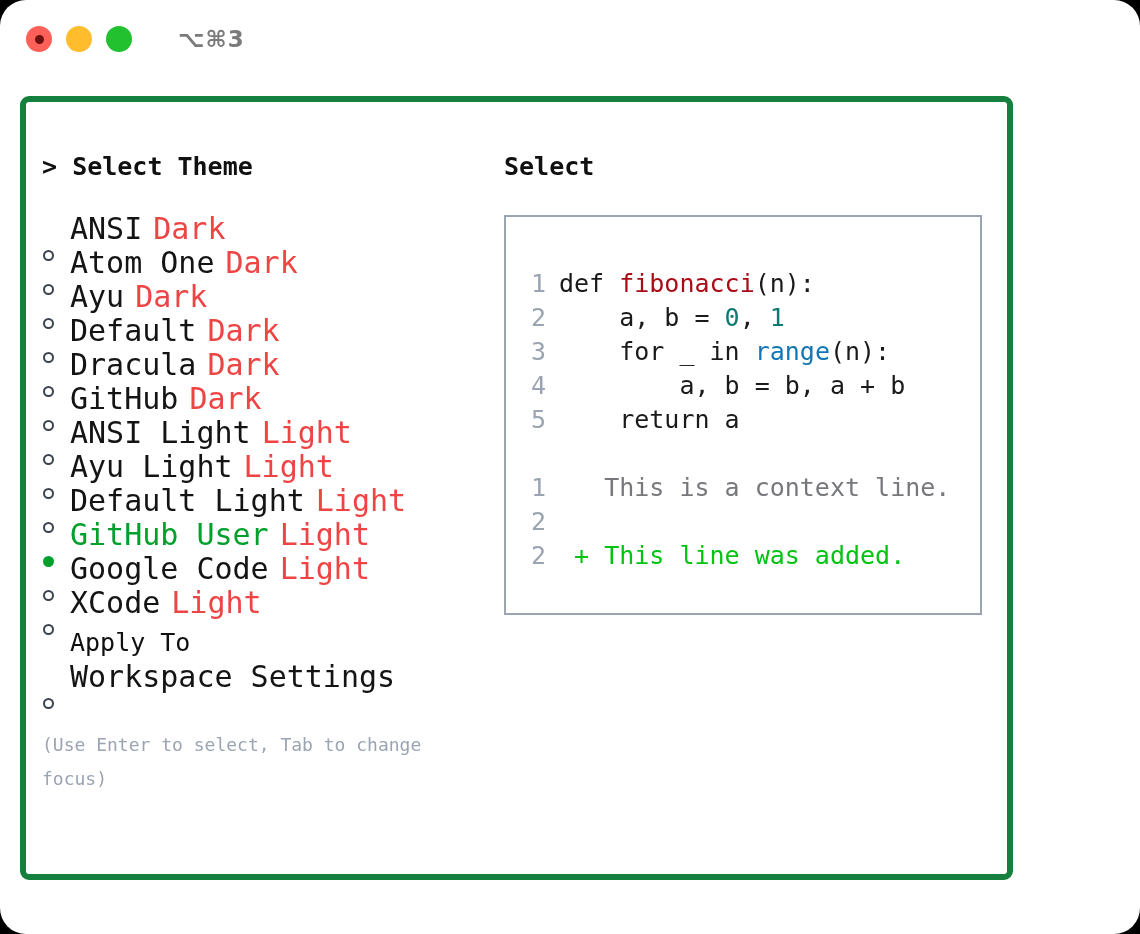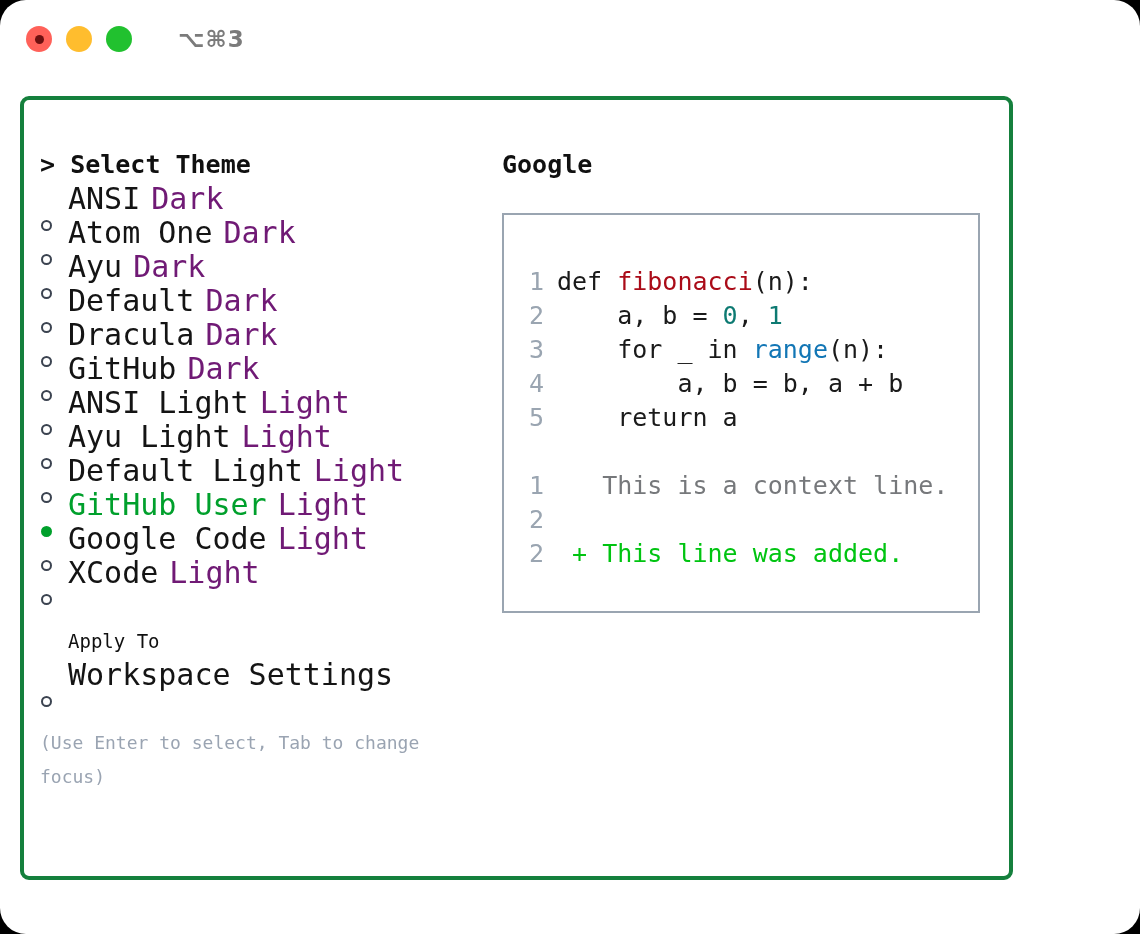--- a/index.html
+++ b/index.html
@@ -70,21 +70,21 @@
     letter-spacing: 1px;
   }
 
   
   .panel {
     position: absolute;
     left: 20px;
     top: 96px;
     width: 993px;
     height: 784px;
-    border: 4px solid #15803d;
+    border: 6px solid #15803d;
     border-radius: 9px;
     box-sizing: border-box;
     background: #ffffff;
   }
 
   .columns {
     position: absolute;
     left: 0;
     top: 0;
     width: 100%;
@@ -108,21 +108,21 @@
   .section-title {
     font-size: 25px;
     font-weight: 700;
     color: #101010;
     line-height: 34px;
     white-space: pre;
   }
   .section-title .caret { font-weight: 700; }
 
   .subsection-title {
-    font-size: 19px;
+    font-size: 25px;
     font-weight: 400;
     color: #101010;
     line-height: 34px;
     white-space: pre;
     padding-left: 28px;
   }
 
   
   .opt-row {
     display: flex;
@@ -151,22 +151,23 @@
     box-sizing: border-box;
     background: transparent;
   }
   .opt-row.selected .bullet-mark {
     background: #00a02c;
     border-color: #00a02c;
   }
   .opt-label { color: #141414; }
   .opt-row.selected .opt-label { color: #00a02c; }
   .opt-kind {
-    color: #701a75;
+    color: #ef4444;
     padding-left: 11px;
+    margin-top: 28px;
   }
 
   .spacer-row { height: 34px; }
 
   .hint {
     font-size: 18px;
     line-height: 34px;
     color: #9aa4b2;
     width: 400px;
     white-space: normal;
@@ -258,21 +259,21 @@
         <div id="apply-list">
             <div class="opt-row"><span class="bullet"><span class="bullet-mark"></span></span><span class="opt-label">Workspace Settings</span></div>
           </div>
 
         <div class="spacer-row"></div>
 
         <div class="hint">(Use Enter to select, Tab to change focus)</div>
       </div>
 
       <div class="col-right">
-        <div class="section-title">Google</div>
+        <div class="section-title">Select</div>
 
         <div class="preview-box">
           <div class="code-area">
             <div id="code-lines">
                 <div class="code-line"><span class="lineno">1</span><span class="code-text"><span class="tok-plain">def </span><span class="tok-fn">fibonacci</span><span class="tok-plain">(n):</span></span></div>
                 <div class="code-line"><span class="lineno">2</span><span class="code-text"><span class="tok-plain">    a, b = </span><span class="tok-num">0</span><span class="tok-plain">, </span><span class="tok-num">1</span></span></div>
                 <div class="code-line"><span class="lineno">3</span><span class="code-text"><span class="tok-plain">    for _ in </span><span class="tok-call">range</span><span class="tok-plain">(n):</span></span></div>
                 <div class="code-line"><span class="lineno">4</span><span class="code-text"><span class="tok-plain">        a, b = b, a + b</span></span></div>
                 <div class="code-line"><span class="lineno">5</span><span class="code-text"><span class="tok-plain">    return a</span></span></div>
               </div>

